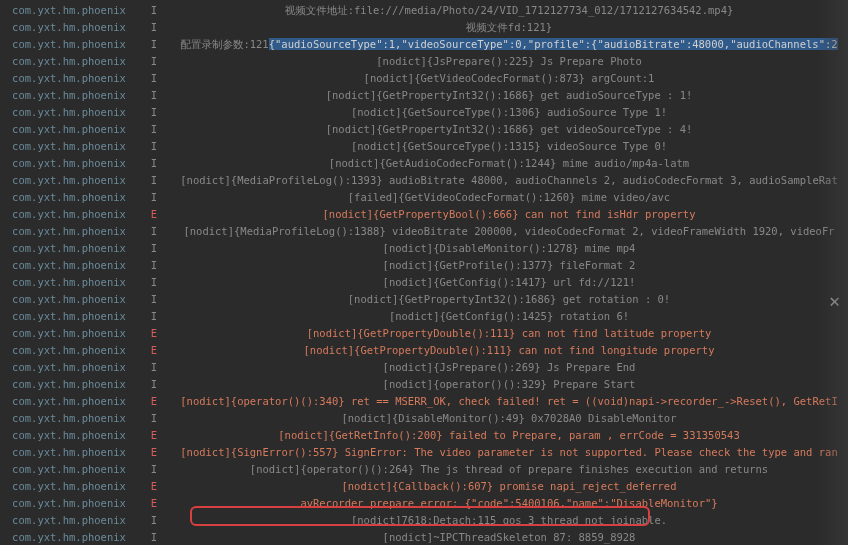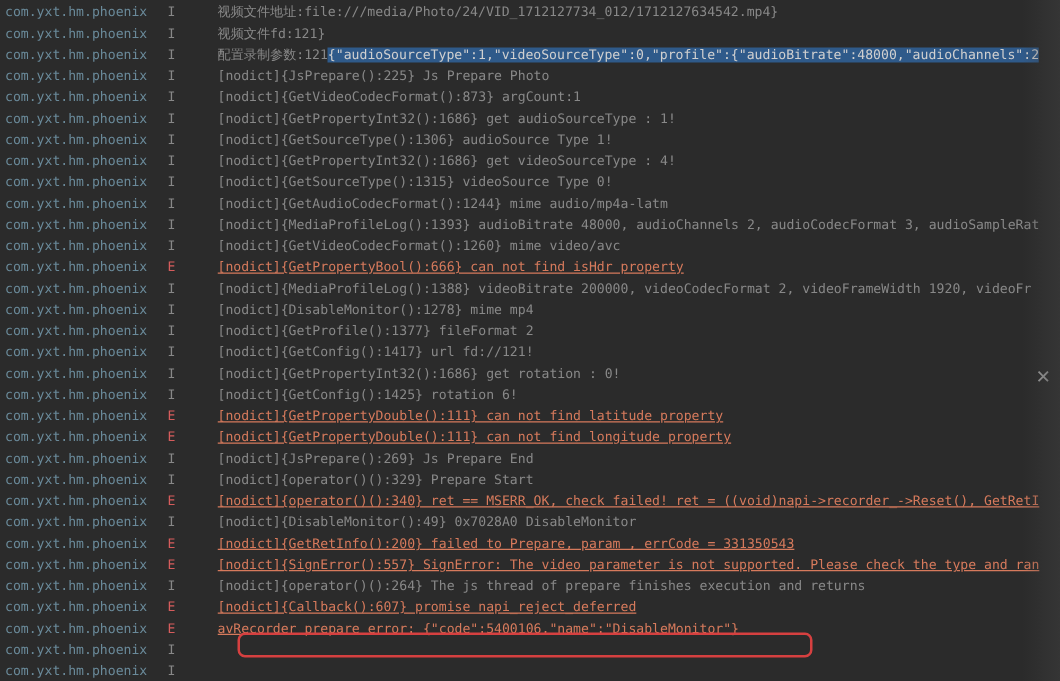--- a/index.html
+++ b/index.html
@@ -18,20 +18,21 @@
       position: relative;
     }
     .log-container {
       padding: 2px 4px;
     }
     .log-line {
       display: flex;
       white-space: nowrap;
       line-height: 17px;
       height: 17px;
+      text-align: center;
     }
     .col-tag {
       color: #6a8a9a;
       width: 130px;
       flex-shrink: 0;
     }
     .col-level {
       width: 40px;
       flex-shrink: 0;
     }
@@ -41,21 +42,20 @@
     .level-E {
       color: #d65c5c;
     }
     .col-msg {
       color: #888;
       flex: 1;
       overflow: hidden;
     }
     .msg-error {
       color: #d67a5c;
-      text-decoration: underline;
     }
     .highlight-blue {
       background: #2f5a8a;
       color: #d0d0d0;
       padding: 0;
     }
     .red-box {
       border: 2px solid #d64040;
       border-radius: 6px;
       position: absolute;
@@ -138,21 +138,21 @@
       <span class="col-msg">[nodict]{GetAudioCodecFormat():1244} mime audio/mp4a-latm</span>
     </div>
     <div class="log-line">
       <span class="col-tag">com.yxt.hm.phoenix</span>
       <span class="col-level level-I">I</span>
       <span class="col-msg">[nodict]{MediaProfileLog():1393} audioBitrate 48000, audioChannels 2, audioCodecFormat 3, audioSampleRat</span>
     </div>
     <div class="log-line">
       <span class="col-tag">com.yxt.hm.phoenix</span>
       <span class="col-level level-I">I</span>
-      <span class="col-msg">[nodict]{GetVideoCodecFormat():1260} mime video/avc</span>
+      <span class="col-msg">[failed]{GetVideoCodecFormat():1260} mime video/avc</span>
     </div>
     <div class="log-line">
       <span class="col-tag">com.yxt.hm.phoenix</span>
       <span class="col-level level-E">E</span>
       <span class="col-msg msg-error">[nodict]{GetPropertyBool():666} can not find isHdr property</span>
     </div>
     <div class="log-line">
       <span class="col-tag">com.yxt.hm.phoenix</span>
       <span class="col-level level-I">I</span>
       <span class="col-msg">[nodict]{MediaProfileLog():1388} videoBitrate 200000, videoCodecFormat 2, videoFrameWidth 1920, videoFr</span>
@@ -233,21 +233,23 @@
       <span class="col-msg msg-error">[nodict]{Callback():607} promise napi_reject_deferred</span>
     </div>
     <div class="log-line">
       <span class="col-tag">com.yxt.hm.phoenix</span>
       <span class="col-level level-E">E</span>
       <span class="col-msg msg-error">avRecorder prepare error: {"code":5400106,"name":"DisableMonitor"}</span>
     </div>
     <div class="log-line">
       <span class="col-tag">com.yxt.hm.phoenix</span>
       <span class="col-level level-I">I</span>
-    </div>
-    <div class="log-line">
-      <span class="col-tag">com.yxt.hm.phoenix</span>
-      <span class="col-level level-I">I</span>
+      <span class="col-msg">[nodict]7618:Detach:115 qos 3 thread not joinable.</span>
+    </div>
+    <div class="log-line">
+      <span class="col-tag">com.yxt.hm.phoenix</span>
+      <span class="col-level level-I">I</span>
+      <span class="col-msg">[nodict]~IPCThreadSkeleton 87: 8859_8928</span>
     </div>
   </div>
 <div class="red-box"></div>
 <div class="close-x">✕</div>
 <div class="right-shade"></div>
 
 </body></html>

